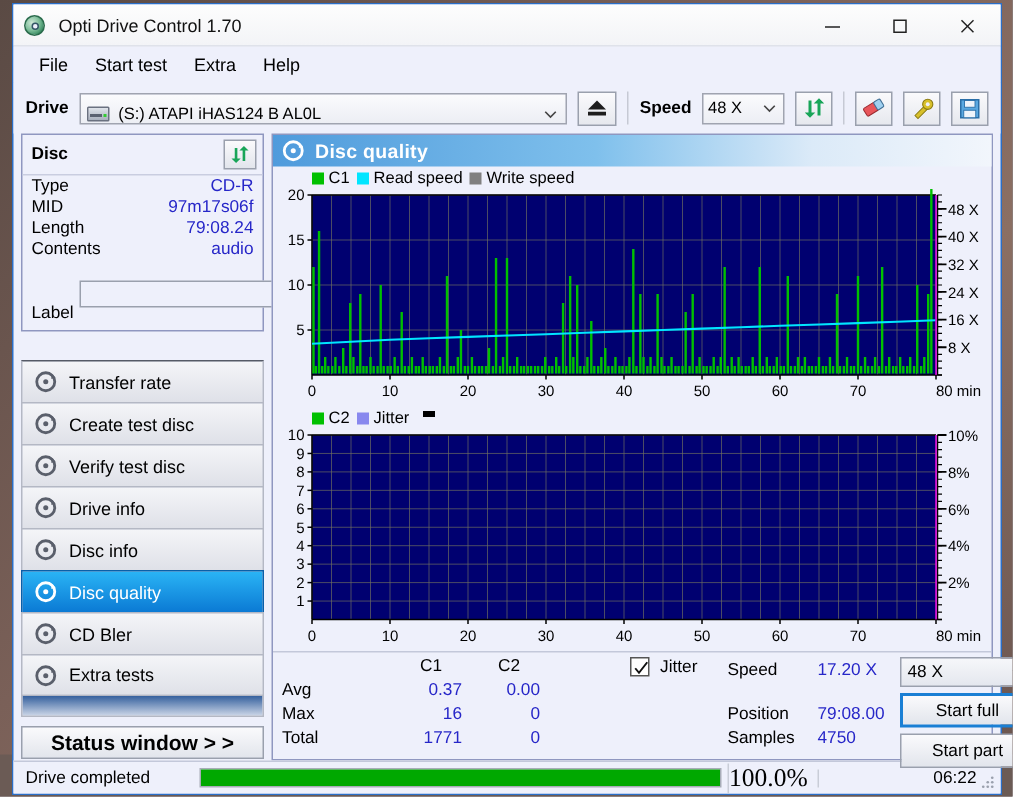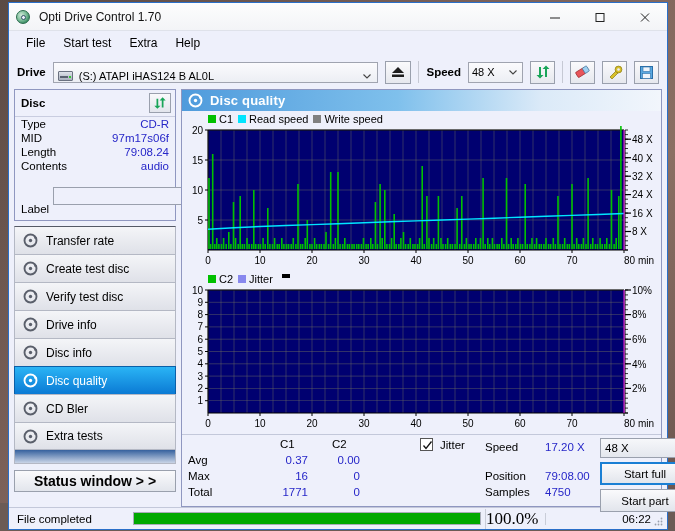--- a/index.html
+++ b/index.html
@@ -126,21 +126,21 @@
     display:flex; justify-content:space-between; align-items:center;
     padding: 1px 6px; font-size: 11.5px;
   }
   .disc-row .k { color:#000; }
   .disc-row .v { color:#2626c8; }
   #label-row { display:flex; align-items:center; gap:4px; padding: 3px 4px 5px 6px; }
   #label-row .k { font-size:11.5px; color:#000;margin-top:27px; }
   #label-input {
     flex:1 1 auto; height:18px; background:#eef0fb; border:1px solid #9aa0ad;
   }
-  #tabs { margin-top: 5px; display:flex; flex-direction:column; flex: 0 0 auto; }
+  #tabs { margin-top: 19px; display:flex; flex-direction:column; flex: 0 0 auto; }
   .tab {
     height: 28px; display:flex; align-items:center; gap:8px; padding-left: 8px;
     background: linear-gradient(#f4f5f8,#dfe1e8);
     border:1px solid #b4b8c4; border-bottom:none;
     font-size: 12px; color:#000;
   }
   .tab:first-child { border-top:1px solid #555a66; }
   .tab:last-child { border-bottom:1px solid #b4b8c4; }
   .tab.active {
     background: linear-gradient(#2ab4f5,#0b7ad4);
@@ -927,21 +927,21 @@
               <polyline points="2.5,4.5 6,8 9.5,4.5" fill="none" stroke="#444" stroke-width="1.1"></polyline>
             </svg>
           </div>
           <div class="act-btn" id="btn-full">Start full</div>
           <div class="act-btn" id="btn-part">Start part</div>
         </div>
       </div>
     </div>
 
     <div id="statusbar">
-      <div id="status-text">File completed</div>
+      <div id="status-text">Drive completed</div>
       <div id="progress-outer">
         <div id="progress-bar" style="width: 100%;"></div>
       </div>
       <div id="pct">100.0%</div>
       <div id="elapsed">06:22</div>
       <svg id="grip" viewBox="0 0 10 10">
         <circle cx="8.5" cy="8.5" r=".9" fill="#9aa0ad"></circle>
           <circle cx="5.5" cy="8.5" r=".9" fill="#9aa0ad"></circle>
         <circle cx="8.5" cy="5.5" r=".9" fill="#9aa0ad"></circle>
           <circle cx="2.5" cy="8.5" r=".9" fill="#9aa0ad"></circle>

